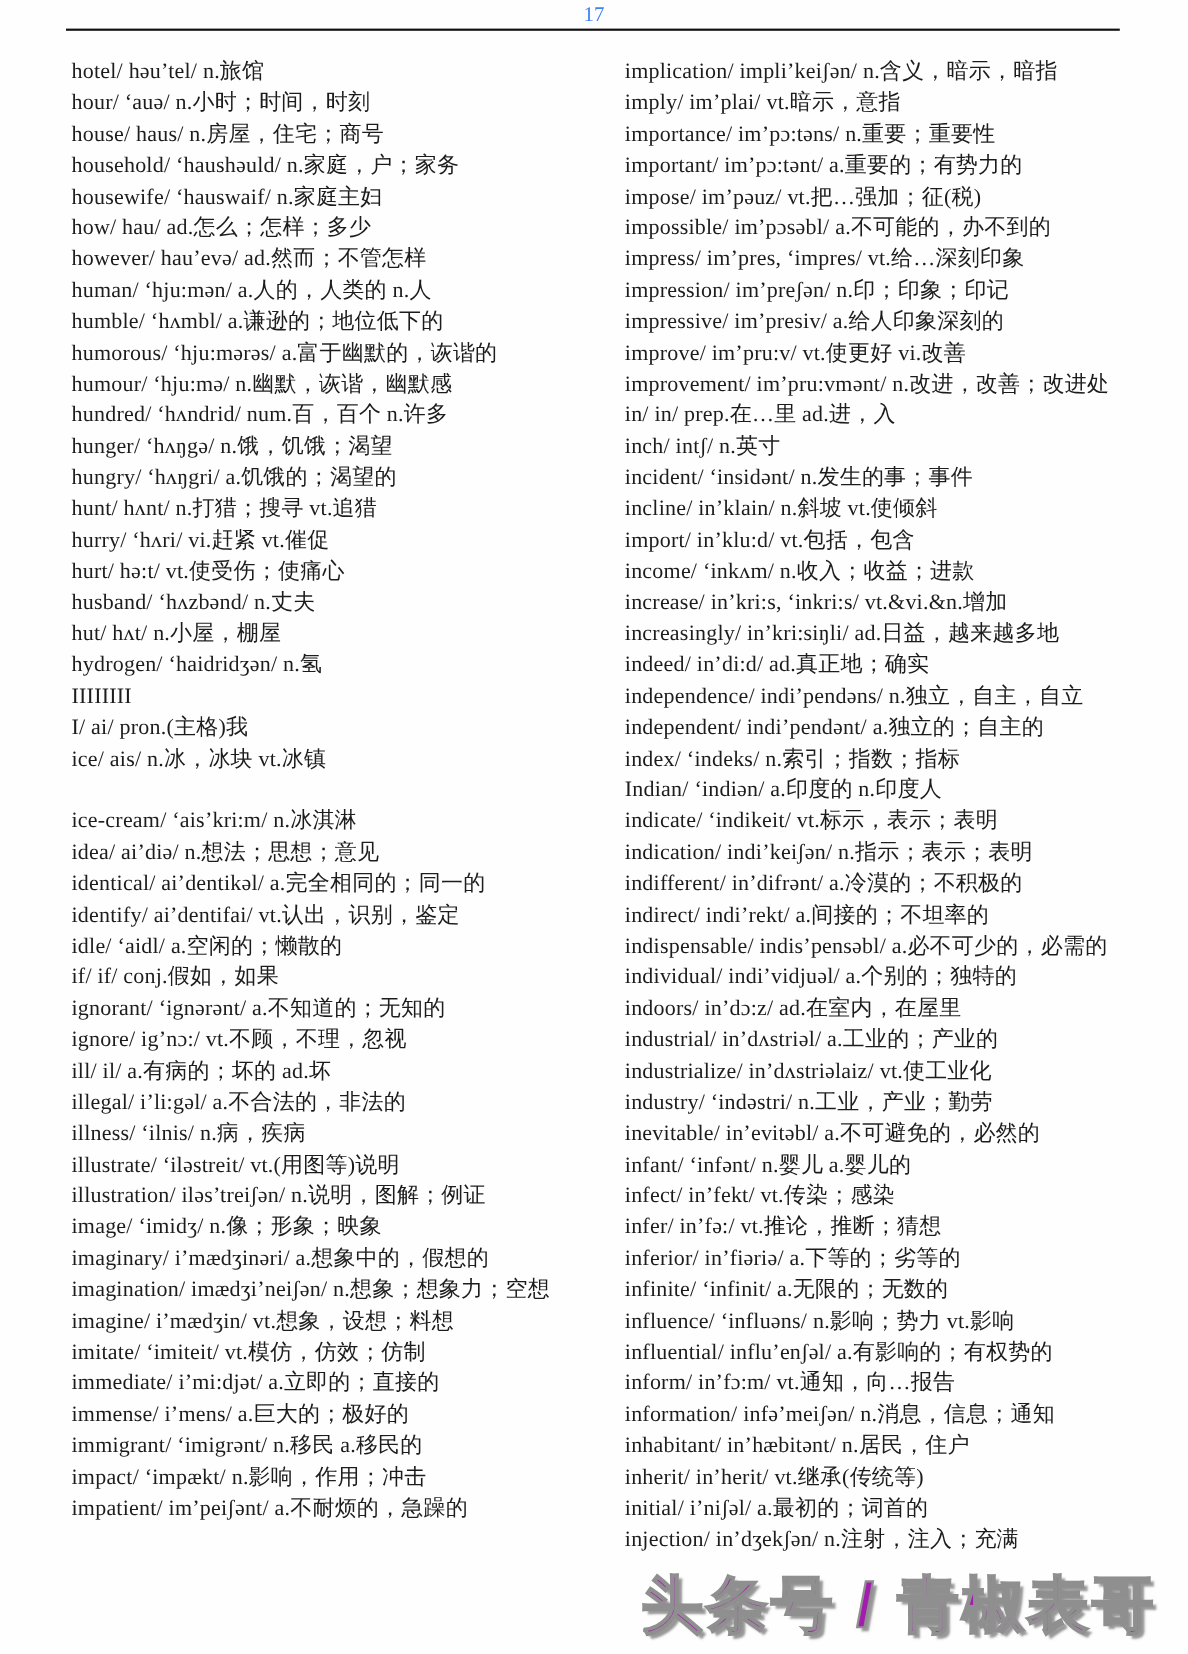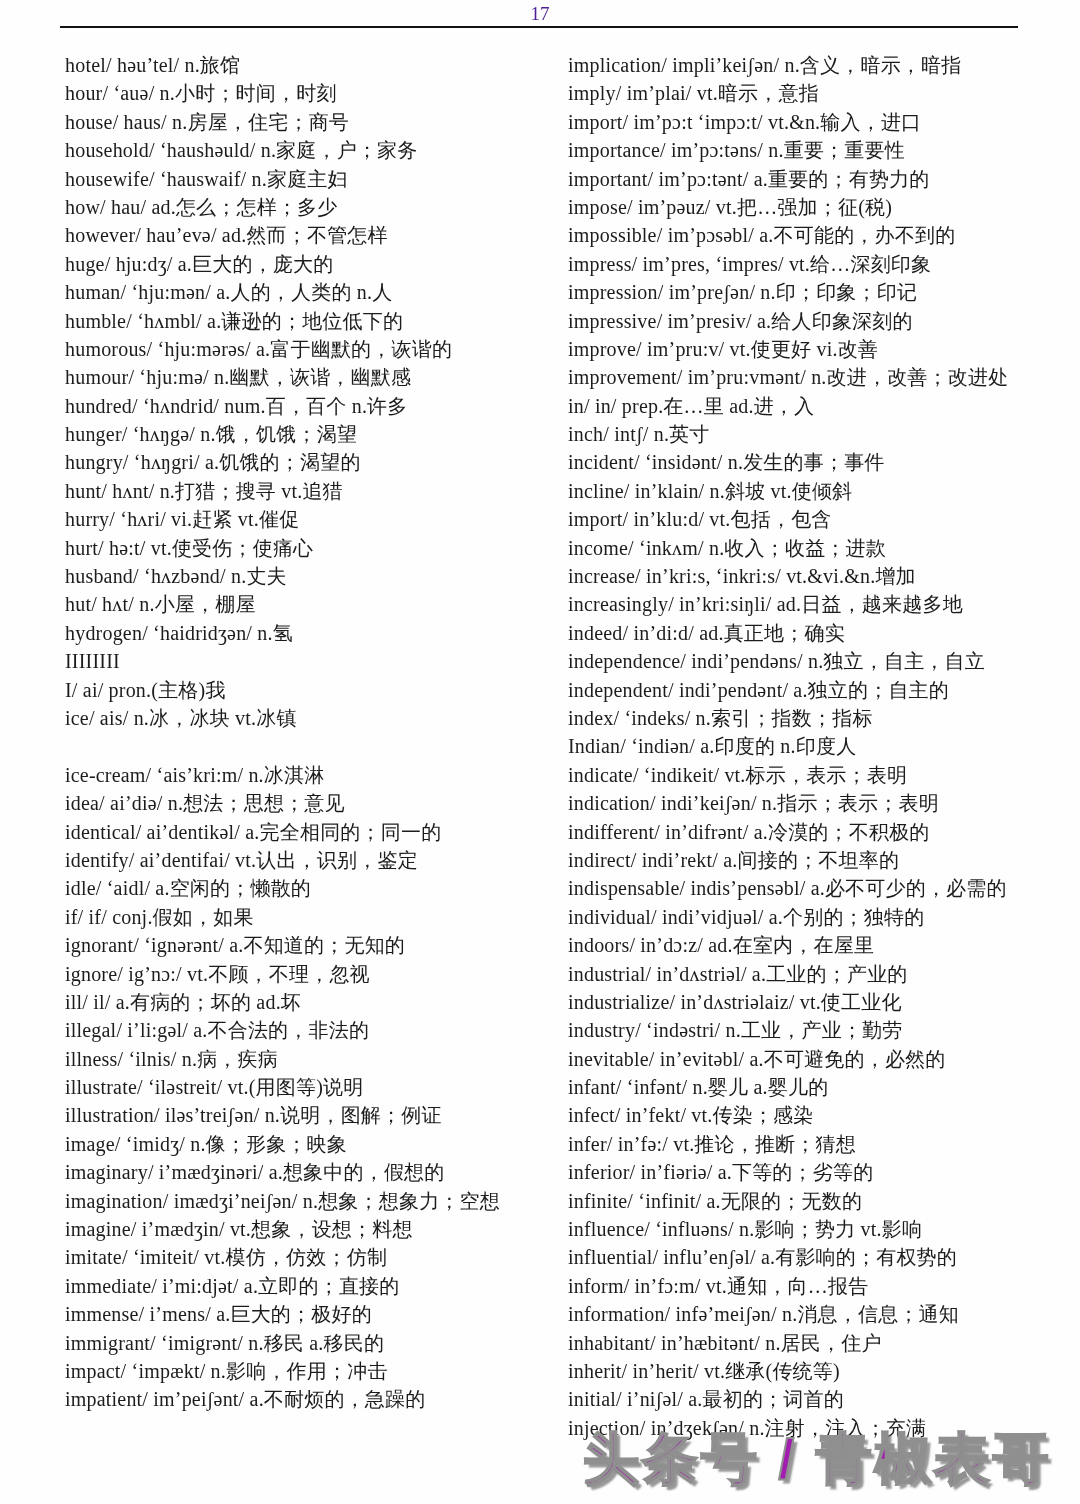--- a/index.html
+++ b/index.html
@@ -16,21 +16,21 @@
     color: #1c1c1c;
     overflow: hidden;
   }
   .page-number {
     position: absolute;
     top: 3px;
     left: 0;
     width: 100%;
     text-align: center;
     font-size: 19px;
-    color: #4c1d95;
+    color: #3b82f6;
   }
   .top-rule {
     position: absolute;
     top: 26px;
     left: 60px;
     width: 958px;
     height: 2px;
     background: #121212;
   }
   .content {
@@ -78,21 +78,20 @@
   <div class="content">
 
     <div class="column left">
         <div class="entry-line">hotel/ həu’tel/ n.旅馆</div>
         <div class="entry-line">hour/ ‘auə/ n.小时；时间，时刻</div>
         <div class="entry-line">house/ haus/ n.房屋，住宅；商号</div>
         <div class="entry-line">household/ ‘haushəuld/ n.家庭，户；家务</div>
         <div class="entry-line">housewife/ ‘hauswaif/ n.家庭主妇</div>
         <div class="entry-line">how/ hau/ ad.怎么；怎样；多少</div>
         <div class="entry-line">however/ hau’evə/ ad.然而；不管怎样</div>
-        <div class="entry-line">huge/ hju:dʒ/ a.巨大的，庞大的</div>
         <div class="entry-line">human/ ‘hju:mən/ a.人的，人类的  n.人</div>
         <div class="entry-line">humble/ ‘hʌmbl/ a.谦逊的；地位低下的</div>
         <div class="entry-line">humorous/ ‘hju:mərəs/ a.富于幽默的，诙谐的</div>
         <div class="entry-line">humour/ ‘hju:mə/ n.幽默，诙谐，幽默感</div>
         <div class="entry-line">hundred/ ‘hʌndrid/ num.百，百个  n.许多</div>
         <div class="entry-line">hunger/ ‘hʌŋgə/ n.饿，饥饿；渴望</div>
         <div class="entry-line">hungry/ ‘hʌŋgri/ a.饥饿的；渴望的</div>
         <div class="entry-line">hunt/ hʌnt/ n.打猎；搜寻  vt.追猎</div>
         <div class="entry-line">hurry/ ‘hʌri/ vi.赶紧  vt.催促</div>
         <div class="entry-line">hurt/ hə:t/ vt.使受伤；使痛心</div>
@@ -124,21 +123,20 @@
         <div class="entry-line">immediate/ i’mi:djət/ a.立即的；直接的</div>
         <div class="entry-line">immense/ i’mens/ a.巨大的；极好的</div>
         <div class="entry-line">immigrant/ ‘imigrənt/ n.移民  a.移民的</div>
         <div class="entry-line">impact/ ‘impækt/ n.影响，作用；冲击</div>
         <div class="entry-line">impatient/ im’peiʃənt/ a.不耐烦的，急躁的</div>
       </div>
 
     <div class="column right">
         <div class="entry-line">implication/ impli’keiʃən/ n.含义，暗示，暗指</div>
         <div class="entry-line">imply/ im’plai/ vt.暗示，意指</div>
-        <div class="entry-line">import/ im’pɔ:t ‘impɔ:t/ vt.&amp;n.输入，进口</div>
         <div class="entry-line">importance/ im’pɔ:təns/ n.重要；重要性</div>
         <div class="entry-line">important/ im’pɔ:tənt/ a.重要的；有势力的</div>
         <div class="entry-line">impose/ im’pəuz/ vt.把…强加；征(税)</div>
         <div class="entry-line">impossible/ im’pɔsəbl/ a.不可能的，办不到的</div>
         <div class="entry-line">impress/ im’pres, ‘impres/ vt.给…深刻印象</div>
         <div class="entry-line">impression/ im’preʃən/ n.印；印象；印记</div>
         <div class="entry-line">impressive/ im’presiv/ a.给人印象深刻的</div>
         <div class="entry-line">improve/ im’pru:v/ vt.使更好  vi.改善</div>
         <div class="entry-line">improvement/ im’pru:vmənt/ n.改进，改善；改进处</div>
         <div class="entry-line">in/ in/ prep.在…里 ad.进，入</div>

